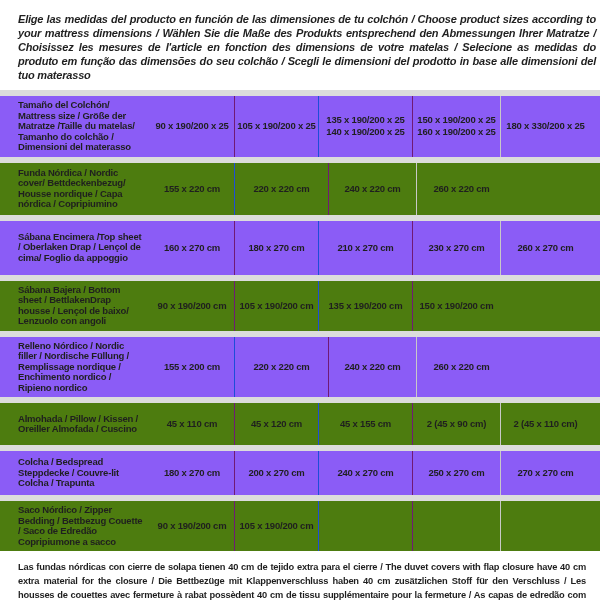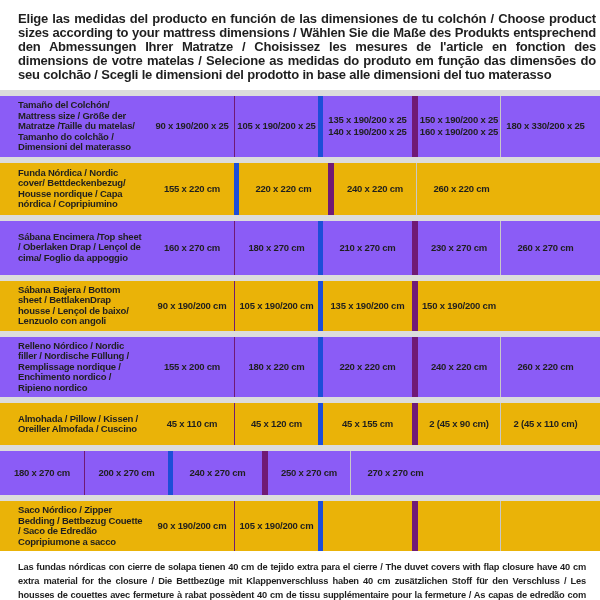--- a/index.html
+++ b/index.html
@@ -3,45 +3,45 @@
 <meta charset="utf-8">
 <style>
   html,body{margin:0;padding:0;}
   body{
     width:600px;height:600px;overflow:hidden;
     background:#ffffff;color:#1f1f1f;
     font-family:"Liberation Sans", sans-serif;
   }
   .intro{
     padding:12px 4px 0 18px;
-    font-size:13px;font-weight:bold;line-height:14px;
-    letter-spacing:-0.2px;text-align:justify;
+    font-size:11px;font-weight:bold;line-height:14px;
+    letter-spacing:-0.2px;text-align:justify;font-style:italic;
   }
   .size-table{margin-top:8px;}
   .sep{height:6px;background:#dcdcdc;}
-  .trow{display:flex;align-items:stretch;background:#eab308;}
+  .trow{display:flex;align-items:stretch;background:#4d7c0f;}
   .trow.stripe{background:#8b5cf6;}
   .label-cell{
     width:150px;box-sizing:border-box;
     padding:4px 6px 4px 18px;
     font-size:9.5px;font-weight:bold;line-height:10.5px;
     letter-spacing:-0.2px;
     display:flex;align-items:center;
   }
   .val-cell{
     box-sizing:border-box;
     display:flex;align-items:center;justify-content:center;
     font-size:9.5px;font-weight:bold;text-align:center;
     letter-spacing:-0.2px;line-height:12px;
     white-space:pre-line;
   }
   .c1{width:84px;}
   .c2{width:84px;border-left:1px solid #701a75;}
-  .c3{width:94px;border-left:5px solid #1d4ed8;}
-  .c4{width:88px;border-left:6px solid #701a75;}
+  .c3{width:94px;border-left:1px solid #1d4ed8;}
+  .c4{width:88px;border-left:1px solid #701a75;}
   .c5{width:90px;border-left:1px solid #c8c8c8;}
   .r1{min-height:54px;}
   .r2{min-height:52px;}
   .r3{min-height:54px;}
   .r4{min-height:50px;}
   .r5{min-height:60px;}
   .r6{min-height:42px;}
   .r7{min-height:44px;}
   .r8{min-height:50px;}
   .footnote{
@@ -104,40 +104,42 @@
     <div class="val-cell c3">135 x 190/200 cm</div>
     <div class="val-cell c4">150 x 190/200 cm</div>
   </div>
   <div class="sep"></div>
 
   <div class="trow stripe r5">
     <div class="label-cell">
         <span>Relleno Nórdico / Nordic filler / Nordische Füllung / Remplissage nordique / Enchimento nordico / Ripieno nordico</span>
       </div>
     <div class="val-cell c1">155 x 200 cm</div>
-    <div class="val-cell c2">180 x 220 cm</div>
     <div class="val-cell c3">220 x 220 cm</div>
     <div class="val-cell c4">240 x 220 cm</div>
     <div class="val-cell c5">260 x 220 cm</div>
   </div>
   <div class="sep"></div>
 
   <div class="trow r6">
     <div class="label-cell">
         <span>Almohada / Pillow / Kissen / Oreiller Almofada / Cuscino</span>
       </div>
     <div class="val-cell c1">45 x 110 cm</div>
     <div class="val-cell c2">45 x 120 cm</div>
     <div class="val-cell c3">45 x 155 cm</div>
     <div class="val-cell c4">2 (45 x 90 cm)</div>
     <div class="val-cell c5">2 (45 x 110 cm)</div>
   </div>
   <div class="sep"></div>
 
   <div class="trow stripe r7">
+    <div class="label-cell">
+        <span>Colcha / Bedspread Steppdecke / Couvre-lit Colcha / Trapunta</span>
+      </div>
     <div class="val-cell c1">180 x 270 cm</div>
     <div class="val-cell c2">200 x 270 cm</div>
     <div class="val-cell c3">240 x 270 cm</div>
     <div class="val-cell c4">250 x 270 cm</div>
     <div class="val-cell c5">270 x 270 cm</div>
   </div>
   <div class="sep"></div>
 
   <div class="trow r8">
     <div class="label-cell">

